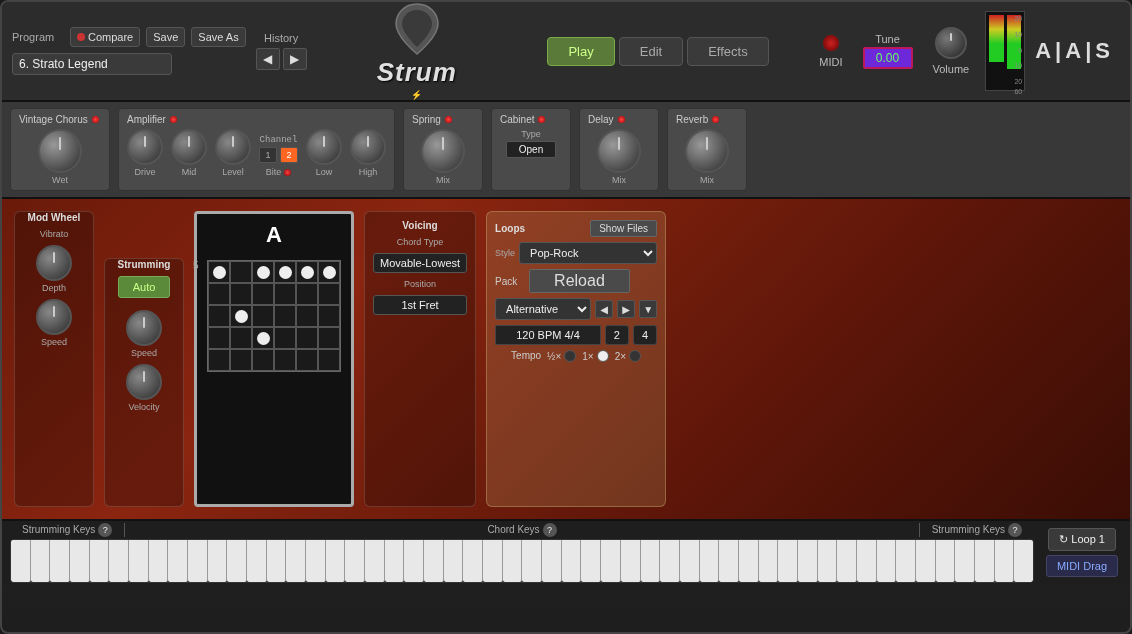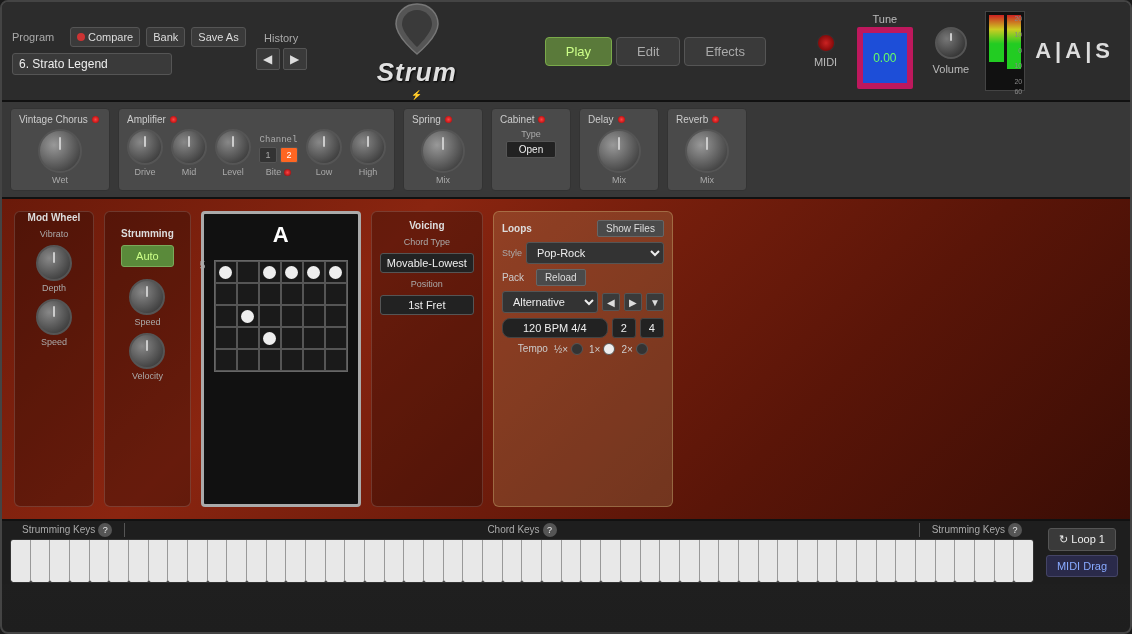--- a/index.html
+++ b/index.html
@@ -173,25 +173,25 @@
     .tune-area {
       display: flex;
       flex-direction: column;
       align-items: center;
       gap: 2px;
       margin-left: 10px;
     }
 
     .tune-label { color: #bbb; font-size: 11px; }
     .tune-value {
-      background: #1d4ed8;
-      border: 6px solid #be185d;
+      background: #6d28d9;
+      border: 2px solid #be185d;
       color: #66ff66;
       font-size: 12px;
-      padding: 18px 10px;
+      padding: 2px 10px;
       border-radius: 2px;
       min-width: 50px;
       text-align: center;
     }
 
     .volume-area {
       display: flex;
       flex-direction: column;
       align-items: center;
       gap: 4px;
@@ -477,26 +477,27 @@
       align-items: center;
       gap: 6px;
       min-width: 80px;
     }
 
     
     .strumming-section {
       background: rgba(0,0,0,0.25);
       border: 1px solid rgba(255,255,255,0.15);
       border-radius: 6px;
-      padding: 16px;
+      padding: 0;
       display: flex;
       flex-direction: column;
       align-items: center;
       gap: 6px;
       min-width: 80px;
+      margin-top: 47px;
     }
 
     .auto-btn {
       background: #5a8a3a;
       border: 1px solid #7aaa5a;
       color: #ccff88;
       font-size: 11px;
       padding: 4px 14px;
       border-radius: 3px;
       cursor: pointer;
@@ -598,22 +599,22 @@
       align-items: center;
       gap: 4px;
     }
 
     .pack-label { color: #ccc; font-size: 10px; min-width: 30px; }
 
     .reload-btn {
       background: #4a4a4a;
       border: 1px solid #666;
       color: #ddd;
-      font-size: 10px;
-      padding: 2px 8px;
+      font-size: 16px;
+      padding: 2px 24px;
       border-radius: 2px;
       cursor: pointer;
     }
 
     .alt-row {
       display: flex;
       align-items: center;
       gap: 4px;
     }
 
@@ -644,21 +645,21 @@
       align-items: center;
       gap: 4px;
     }
 
     .bpm-box {
       background: #222;
       border: 1px solid #444;
       color: #eee;
       font-size: 11px;
       padding: 3px 6px;
-      border-radius: 8px;
+      border-radius: 1px;
       flex: 1;
       text-align: center;
     }
 
     .beats-display {
       display: flex;
       gap: 4px;
     }
 
     .beat-num {
@@ -803,21 +804,21 @@
 
 <div class="main-container">
 
   <div class="top-bar">
     <div class="bank-program-area">
       <div class="program-row">
         <span class="label-sm">Program</span>
         <button class="compare-btn">
           <span class="compare-dot"></span><span>Compare</span>
         </button>
-        <button class="save-btn">Bank</button>
+        <button class="save-btn">Save</button>
         <button class="saveas-btn">Save As</button>
       </div>
       <div style="display:flex; align-items:center; gap:6px; margin-top:2px;">
         <select class="program-select">
           <option>6. Strato Legend</option>
         </select>
       </div>
     </div>
 
     <div class="history-area">

